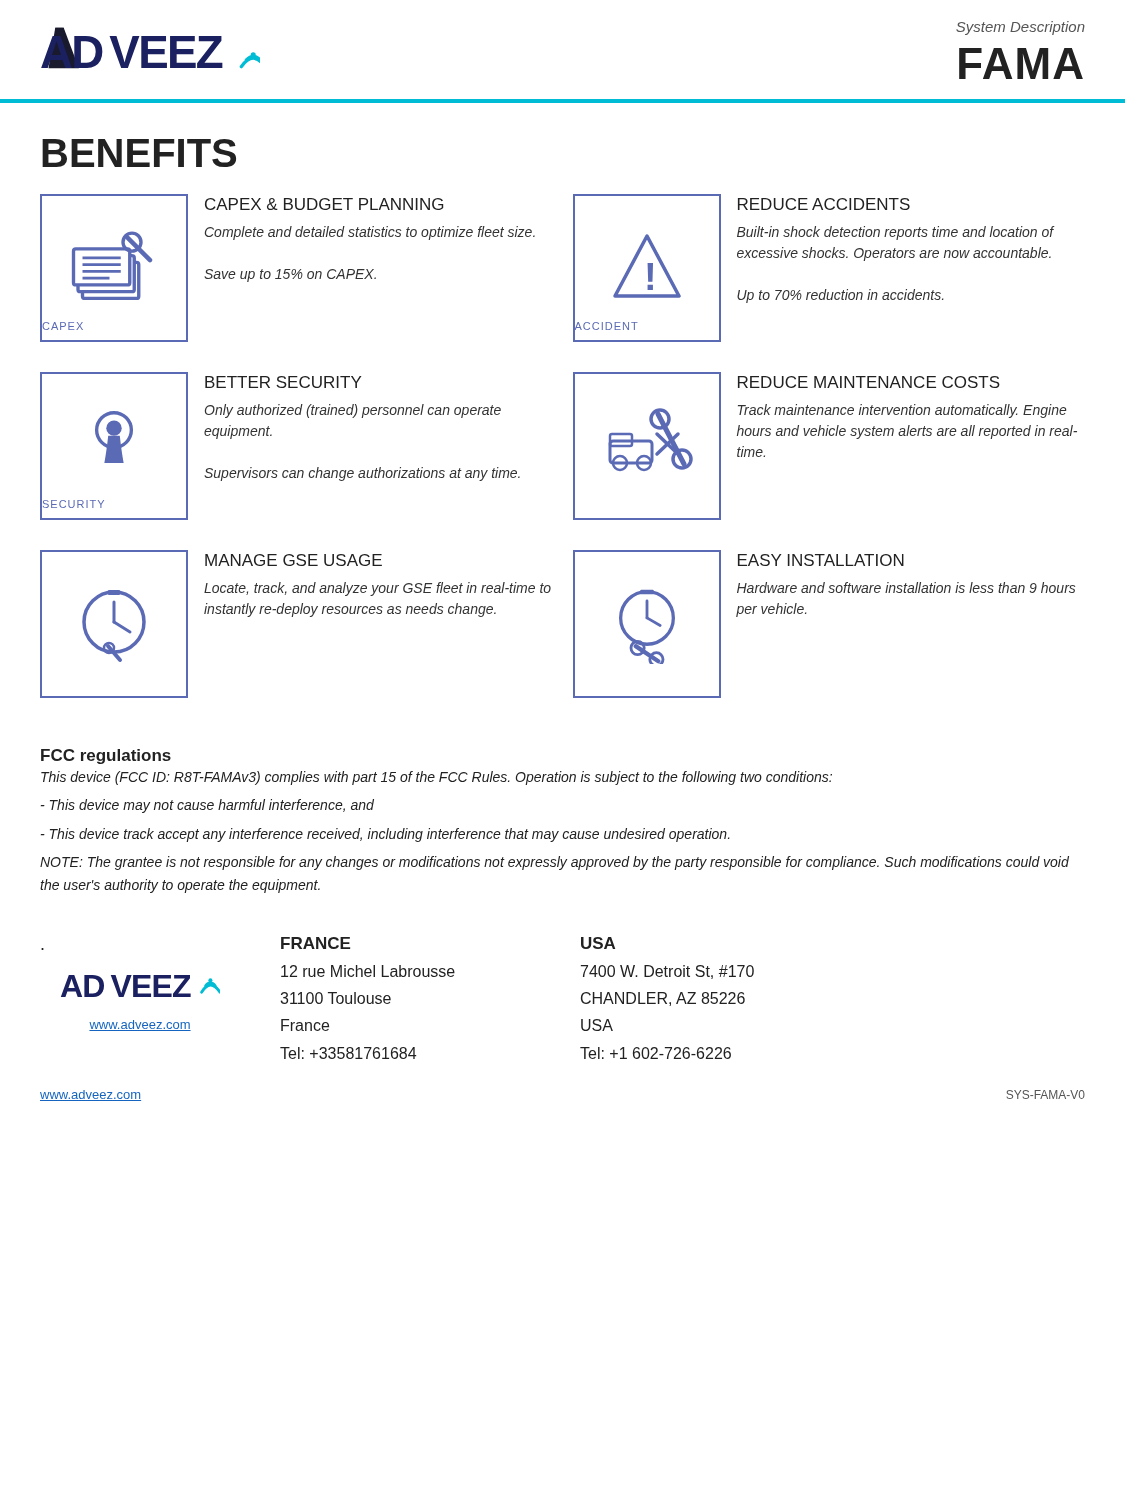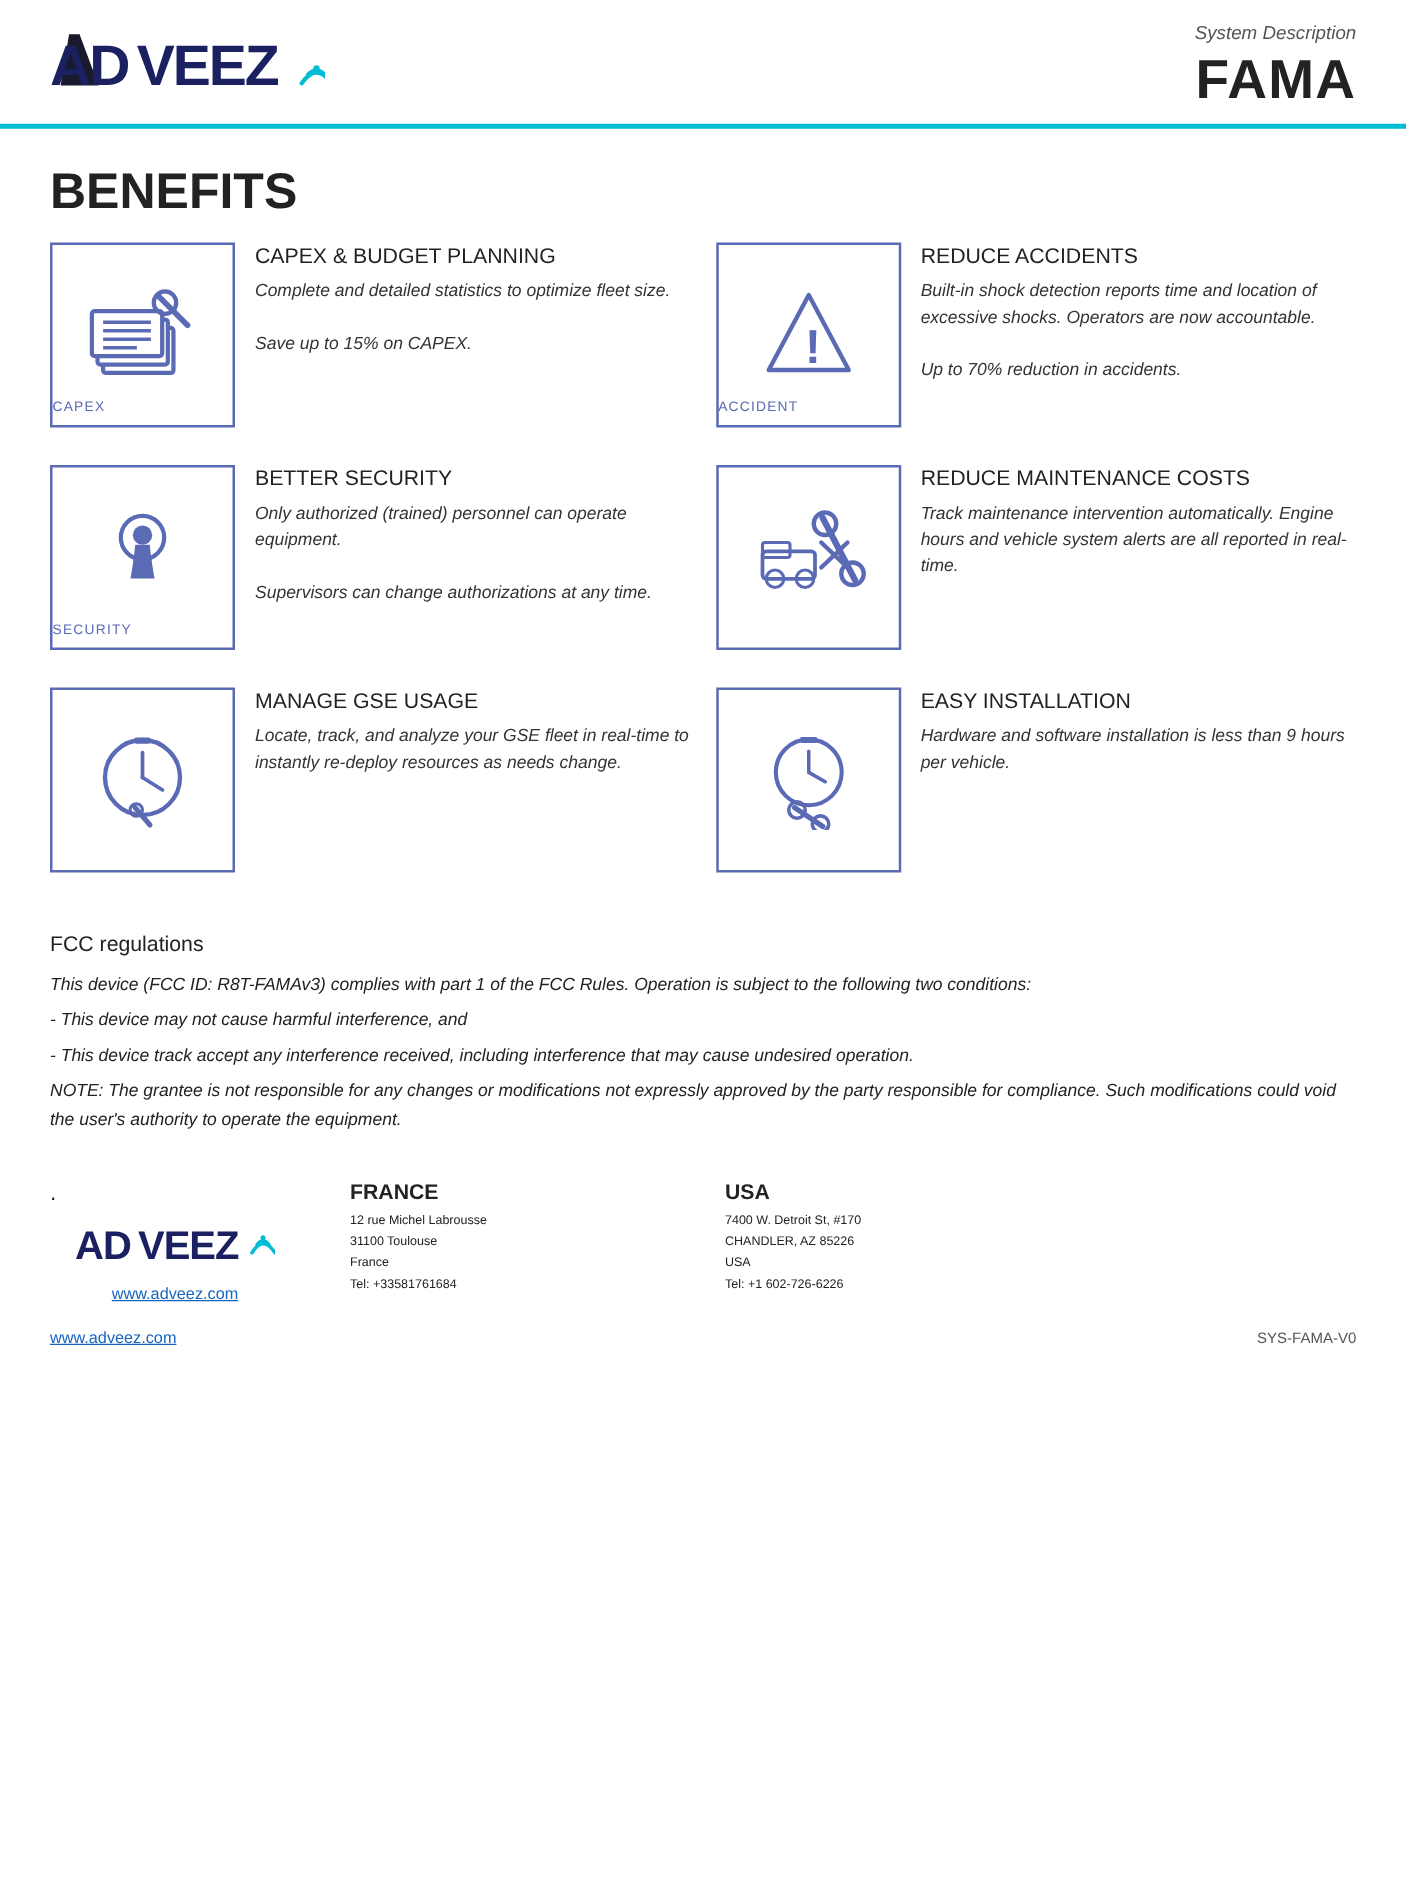--- a/index.html
+++ b/index.html
@@ -132,23 +132,22 @@
       line-height: 1.5;
     }
 
     
     .fcc-section {
       padding: 18px 40px 10px 40px;
     }
 
     .fcc-title {
       font-size: 17px;
-      font-weight: 400;
-      color: #222;
-      margin-bottom: 10px;
+      font-weight: 700;
+      color: #222;
     }
 
     .fcc-text {
       font-size: 14px;
       color: #222;
       font-style: italic;
       line-height: 1.6;
       margin-bottom: 6px;
     }
 
@@ -197,21 +196,21 @@
     }
 
     .footer-country {
       font-size: 17px;
       font-weight: 900;
       color: #222;
       margin-bottom: 4px;
     }
 
     .footer-addr {
-      font-size: 10px;
+      font-size: 16px;
       color: #222;
       line-height: 1.7;
     }
 
     .footer-bottom {
       display: flex;
       justify-content: space-between;
       align-items: flex-end;
       padding: 0 40px 10px 40px;
     }
@@ -398,21 +397,21 @@
         <div class="benefit-heading">EASY INSTALLATION</div>
         <div class="benefit-desc">Hardware and software installation is less than 9 hours per vehicle.</div>
       </div>
     </div>
   </div>
 
 </div>
 
 <div class="fcc-section">
   <div class="fcc-title">FCC regulations</div>
-  <p class="fcc-text">This device (FCC ID: R8T-FAMAv3) complies with part 1 of the FCC Rules. Operation is subject to the following two conditions:</p>
+  <p class="fcc-text">This device (FCC ID: R8T-FAMAv3) complies with part 15 of the FCC Rules. Operation is subject to the following two conditions:</p>
   <p class="fcc-text">- This device may not cause harmful interference, and</p>
   <p class="fcc-text">- This device track accept any interference received, including interference that may cause undesired operation.</p>
   <p class="fcc-note">NOTE: The grantee is not responsible for any changes or modifications not expressly approved by the party responsible for compliance. Such modifications could void the user's authority to operate the equipment.</p>
 </div>
 
 <div class="footer">
   <div class="footer-logo-col">
     <div style="font-size:18px;color:#222;align-self:flex-start;margin-bottom:8px;">.</div>
     <svg class="footer-logo-svg" viewBox="0 0 200 50" xmlns="http://www.w3.org/2000/svg">
       <text x="0" y="40" font-size="40" font-weight="900" font-family="Arial Black, Arial" fill="#1a2060" letter-spacing="-1">AD</text>

